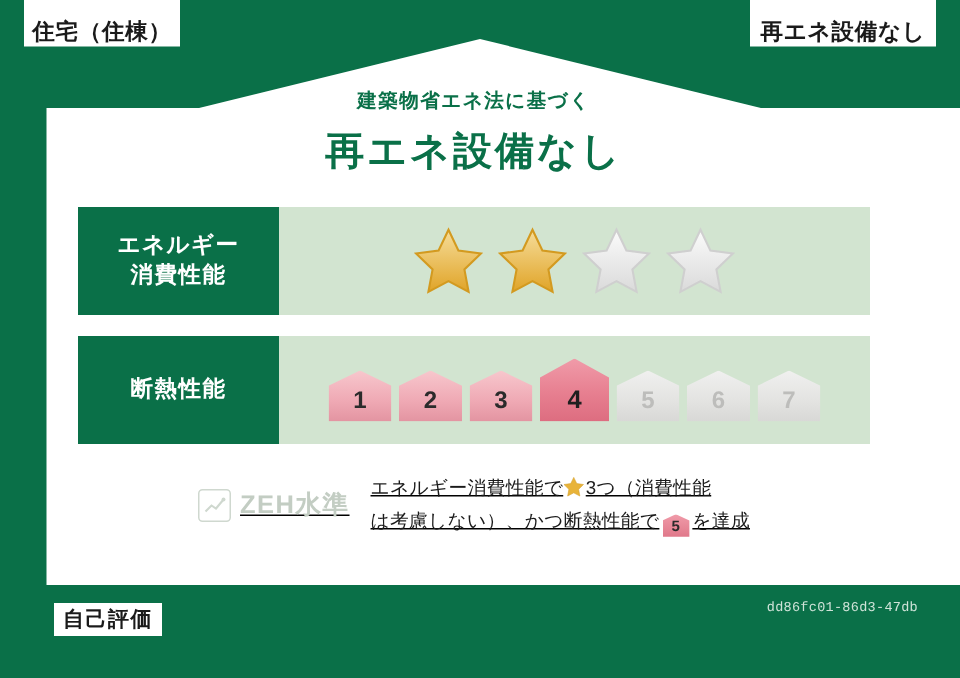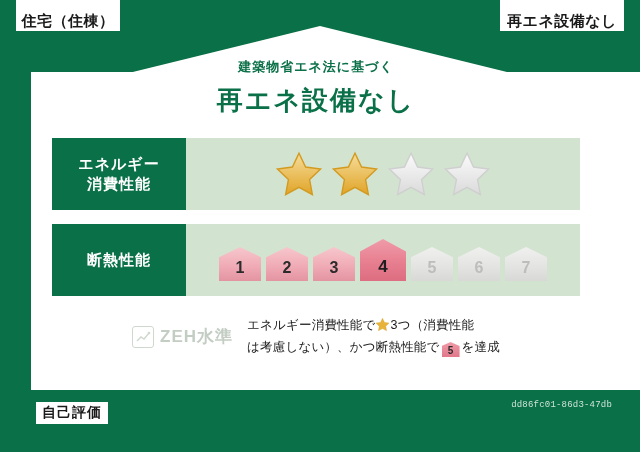--- a/index.html
+++ b/index.html
@@ -179,20 +179,21 @@
   
   .zeh-note {
     position: absolute;
     left: 21px;
     top: 243px;
     width: 528px;
     display: flex;
     align-items: center;
     justify-content: center;
     gap: 14px;
+    text-decoration: underline;
   }
   .zeh-mark {
     display: flex;
     align-items: center;
     gap: 6px;
     flex: 0 0 auto;
   }
   .zeh-icon {
     width: 20px;
     height: 20px;

